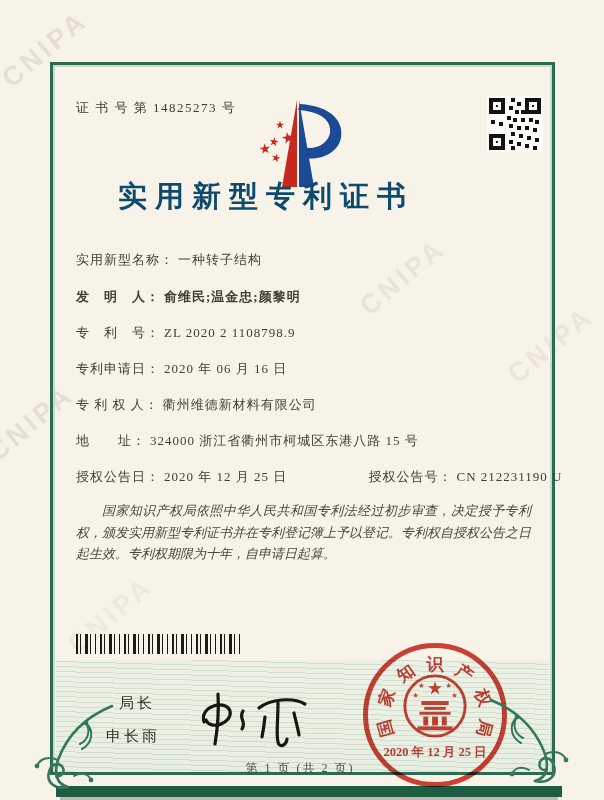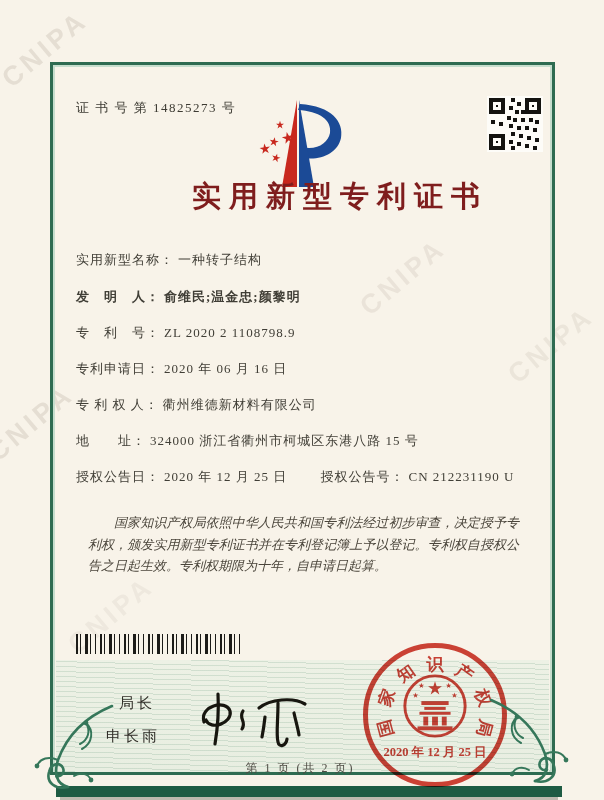--- a/index.html
+++ b/index.html
@@ -50,40 +50,40 @@
   }
 
   .logo{position:absolute;left:240px;top:92px;width:130px;height:95px;z-index:3;}
 
   .qr{
     position:absolute;left:487px;top:96px;width:56px;height:56px;z-index:3;background:#fdfcf8;
   }
 
   .title{
     position:absolute;left:118px;top:177px;width:370px;z-index:3;
-    text-align:right;font-size:29px;font-weight:bold;color:#7f1d1d;
+    text-align:left;font-size:29px;font-weight:bold;color:#0c4a6e;
     letter-spacing:8px;
   }
 
   .field{
     position:absolute;left:76px;z-index:3;white-space:nowrap;
     font-size:13px;color:#403e36;
   }
   .flabel{letter-spacing:1px;}
   .fvalue{letter-spacing:1px;margin-left:4px;}
   .f0{top:251px;} .f1{top:288px;font-weight:bold;} .f2{top:324px;} .f3{top:360px;}
   .f4{top:396px;} .f5{top:432px;} .f6{top:468px;}
-  .field-inline2{display:inline-block;margin-left:30px;}
+  .field-inline2{display:inline-block;margin-left:78px;}
 
   .paras{
     position:absolute;left:76px;top:500px;width:455px;z-index:3;
     font-size:13px;line-height:21.5px;color:#4a453b;
     text-align:justify;font-style:italic;
   }
-  .paras p{margin:12px;text-indent:2em;}
+  .paras p{margin:0;text-indent:2em;}
 
   .barcode{
     position:absolute;left:76px;top:634px;width:168px;height:20px;z-index:3;
     background:
       repeating-linear-gradient(90deg,
         #1c1b18 0 2px, transparent 2px 4px,
         #1c1b18 4px 5px, transparent 5px 9px,
         #1c1b18 9px 12px, transparent 12px 14px,
         #1c1b18 14px 15px, transparent 15px 19px,
         #1c1b18 19px 20px, transparent 20px 24px);

